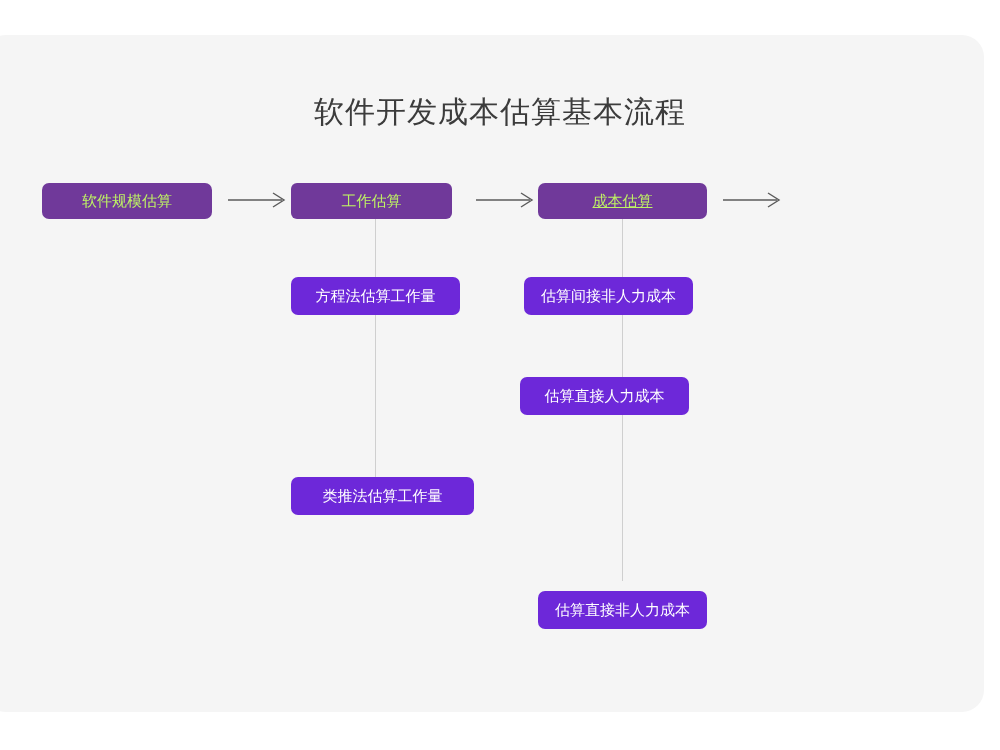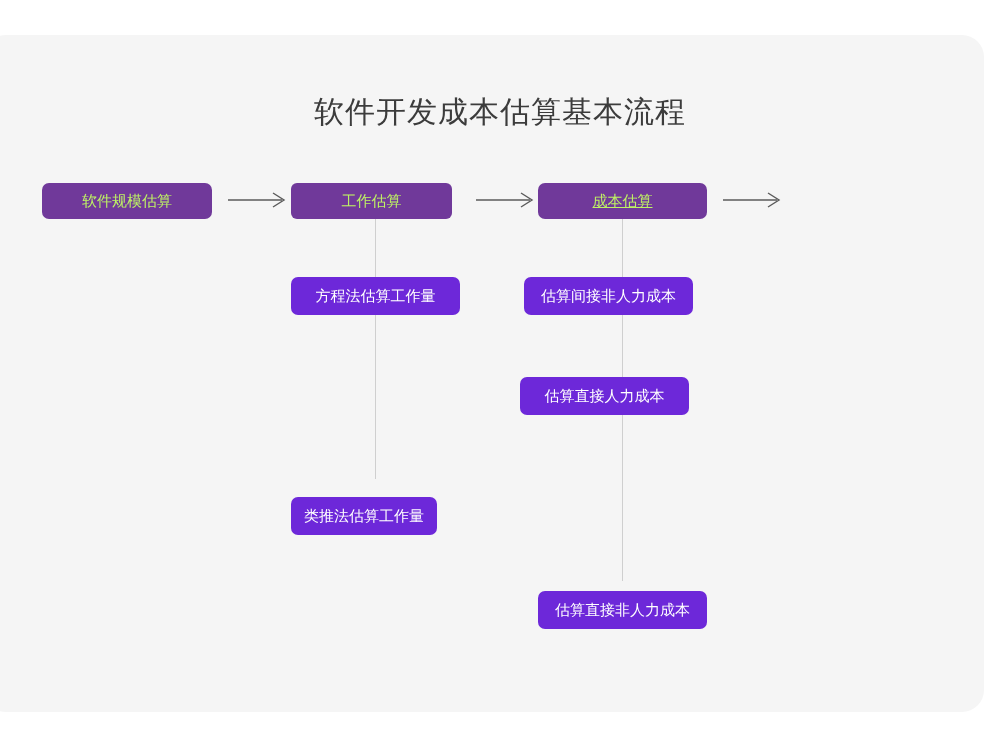--- a/index.html
+++ b/index.html
@@ -119,21 +119,21 @@
       <line x1="0" y1="11" x2="54" y2="11" stroke="#5a5a5a" stroke-width="1.4"></line>
       <polyline points="45,4 56,11 45,18" fill="none" stroke="#5a5a5a" stroke-width="1.4"></polyline>
     </svg>
   </div>
 
   <div class="v-line" style="left:375px; top:219px; height:260px;"></div>
 
   <div class="node-secondary" style="left:291px; top:277px; width:169px;">方程法估算工作量</div>
 
 
-  <div class="node-secondary" style="left:291px; top:477px; width:146px;margin-top:20px;">类推法估算工作量</div>
+  <div class="node-secondary" style="left:291px; top:477px; width:183px;">类推法估算工作量</div>
 
   <div class="v-line" style="left:622px; top:219px; height:362px;"></div>
 
   <div class="node-secondary" style="left:524px; top:277px; width:169px;">估算间接非人力成本</div>
 
   <div class="node-secondary" style="left:520px; top:377px; width:169px;">估算直接人力成本</div>
 
 
   <div class="node-secondary" style="left:538px; top:579px; width:169px;margin-top:12px;">估算直接非人力成本</div>
 

